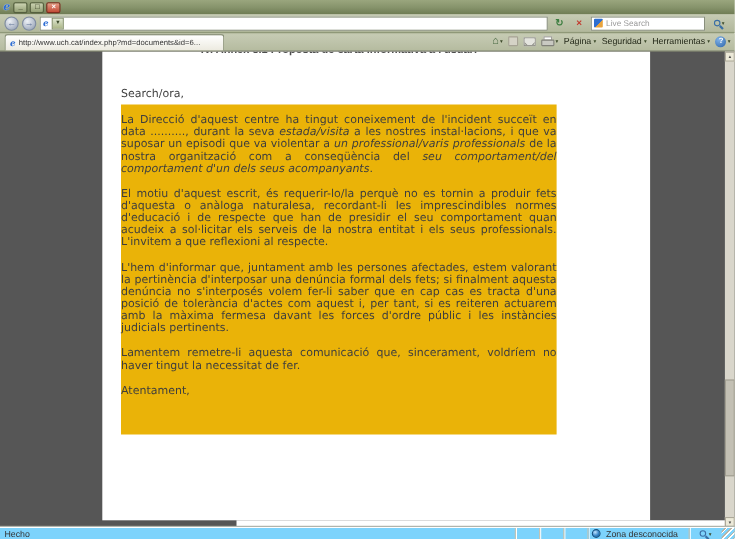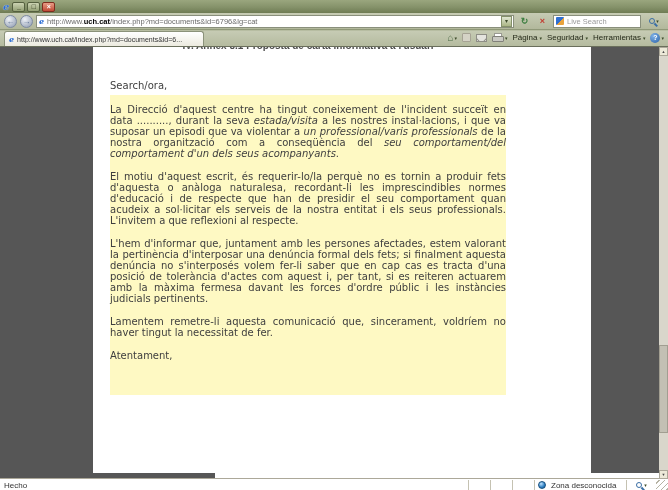--- a/index.html
+++ b/index.html
@@ -32,21 +32,21 @@
     display:flex; align-items:center; padding:0 1px 0 2px; overflow:hidden; }
   .addr-favicon { font-family:"DejaVu Serif",serif; font-style:italic; font-weight:bold;
     color:#2b6cd4; font-size:8px; margin-right:3px; }
   .addr-url { flex:1; font-size:7.5px; color:#6b6b6b; white-space:nowrap; overflow:hidden; }
   .addr-url b { color:#000; }
   .addr-drop { width:11px; height:11px; background:linear-gradient(#dfe6d2,#aab585);
     border:1px solid #84906a; font-size:6px; line-height:9px; text-align:center; color:#3c4a2a; }
   .tinybtn { width:15px; height:13px; text-align:center; font-size:9px; line-height:12px; }
   .refresh { color:#3b7d3f; font-weight:bold; }
   .stop { color:#c23a2e; font-weight:bold; }
-  .searchbox { width:88px; height:13px; background:#fff; border:1px solid #898f7c;
+  .searchbox { width:104px; height:13px; background:#fff; border:1px solid #898f7c;
     display:flex; align-items:center; padding:0 2px; gap:3px; }
   .ls-logo { width:8px; height:8px; background:linear-gradient(135deg,#2f6fd0 55%,#e8a33d 55%); border-radius:1px; }
   .searchbox span { font-size:7.5px; color:#9a9a9a; white-space:nowrap; }
   .magbtn { width:20px; height:13px; display:flex; align-items:center; justify-content:center; gap:1px; }
   .mag { width:6px; height:6px; border:1.5px solid #3a6ea5; border-radius:50%; position:relative; }
   .mag::after { content:""; position:absolute; width:4px; height:1.5px; background:#3a6ea5;
     transform:rotate(45deg); left:4px; top:5px; }
   .drop-glyph { font-size:5px; color:#3c4a2a; }
 
   
@@ -75,40 +75,40 @@
   .help-circle { width:10px; height:10px; border-radius:50%; background:radial-gradient(circle at 35% 30%,#7fb2e8,#2b62a8);
     color:#fff; font-size:7px; font-weight:bold; text-align:center; line-height:10px; }
 
   
   .content { position:absolute; top:47px; left:0; width:668px; height:432px; background:#565656; }
   .docpage { position:absolute; left:93px; top:0; width:498px; height:426px; background:#ffffff; overflow:hidden; }
   .doc-heading { position:absolute; top:-7px; left:17px; width:396px; text-align:center;
     font-size:10px; line-height:11px; font-weight:bold; color:#4d4d4d; white-space:nowrap; }
   .salutation { position:absolute; top:33px; left:17px; font-size:10px; color:#3e3e3e;
     font-family:"DejaVu Sans",sans-serif; }
-  .selection { position:absolute; top:48px; left:17px; width:396px; background:#fef9c3;
+  .selection { position:absolute; top:48px; left:17px; width:396px; background:#eab308;
     padding:9px 0 22px 0; }
   .selection p { font-family:"DejaVu Sans",sans-serif; font-size:10px; line-height:11px;
     color:#3e3e3e; text-align:justify; margin:0 0 12px 0; }
   .selection p:last-child { margin-bottom:12px; }
   .selection .it { font-style:italic; }
   .bottomstrip { position:absolute; left:215px; top:426px; width:444px; height:6px; background:#ffffff; }
 
   
   .vscroll { position:absolute; right:0; top:0; width:9px; height:432px; background:#d9d6cb; }
   .sb-btn { position:absolute; left:0; width:9px; height:9px; background:#ece9d8;
     border:1px solid #aca899; font-size:4px; line-height:7px; text-align:center; color:#4a4a4a; }
   .sb-up { top:0; }
   .sb-down { bottom:0; }
   .sb-thumb { position:absolute; left:0; top:298px; width:9px; height:88px; background:#c3c0b4;
     border:1px solid #a19e91; }
 
   
   .statusbar { position:absolute; top:479px; left:0; width:668px; height:11px;
-    background:#ffffff; border-top:1px solid #ffffff; box-shadow:0 -1px 0 #aca899;
+    background:#7dd3fc; border-top:1px solid #ffffff; box-shadow:0 -1px 0 #aca899;
     display:flex; align-items:center; font-size:8px; color:#333; }
   .status-text { flex:1; padding-left:4px; white-space:nowrap; overflow:hidden; }
   .pane { height:11px; border-left:1px solid #c5c2b2; box-shadow:inset 1px 0 0 #fff; }
   .pane.small { width:22px; }
   .zone-pane { width:92px; display:flex; align-items:center; gap:5px; padding-left:3px; }
   .globe { width:8px; height:8px; border-radius:50%;
     background:radial-gradient(circle at 35% 30%,#bfe3ff,#2e7fc2 60%,#1c5d96); border:1px solid #17507f; }
   .zoom-pane { width:30px; display:flex; align-items:center; justify-content:center; gap:2px; }
   .grip { width:12px; height:11px;
     background:repeating-linear-gradient(135deg,transparent 0 2px,#b6b3a4 2px 3px,#fff 3px 4px); }
@@ -125,21 +125,20 @@
       <span class="winbtn">□</span>
       <span class="winbtn close">×</span>
     </span>
   </div>
 
   <div class="addressrow">
     <span class="navbtn">←</span>
     <span class="navbtn">→</span>
     <div class="addr-field">
       <span class="addr-favicon">e</span>
-      <span class="addr-url"><span>http://www.</span><b>uch.cat</b><span>/index.php?md=documents&amp;id=6796&amp;lg=cat</span></span>
       <span class="addr-drop">▾</span>
     </div>
     <span class="tinybtn refresh">↻</span>
     <span class="tinybtn stop">×</span>
     <div class="searchbox">
       <span class="ls-logo"></span>
       <span>Live Search</span>
     </div>
     <div class="magbtn">
       <span class="mag"></span>

